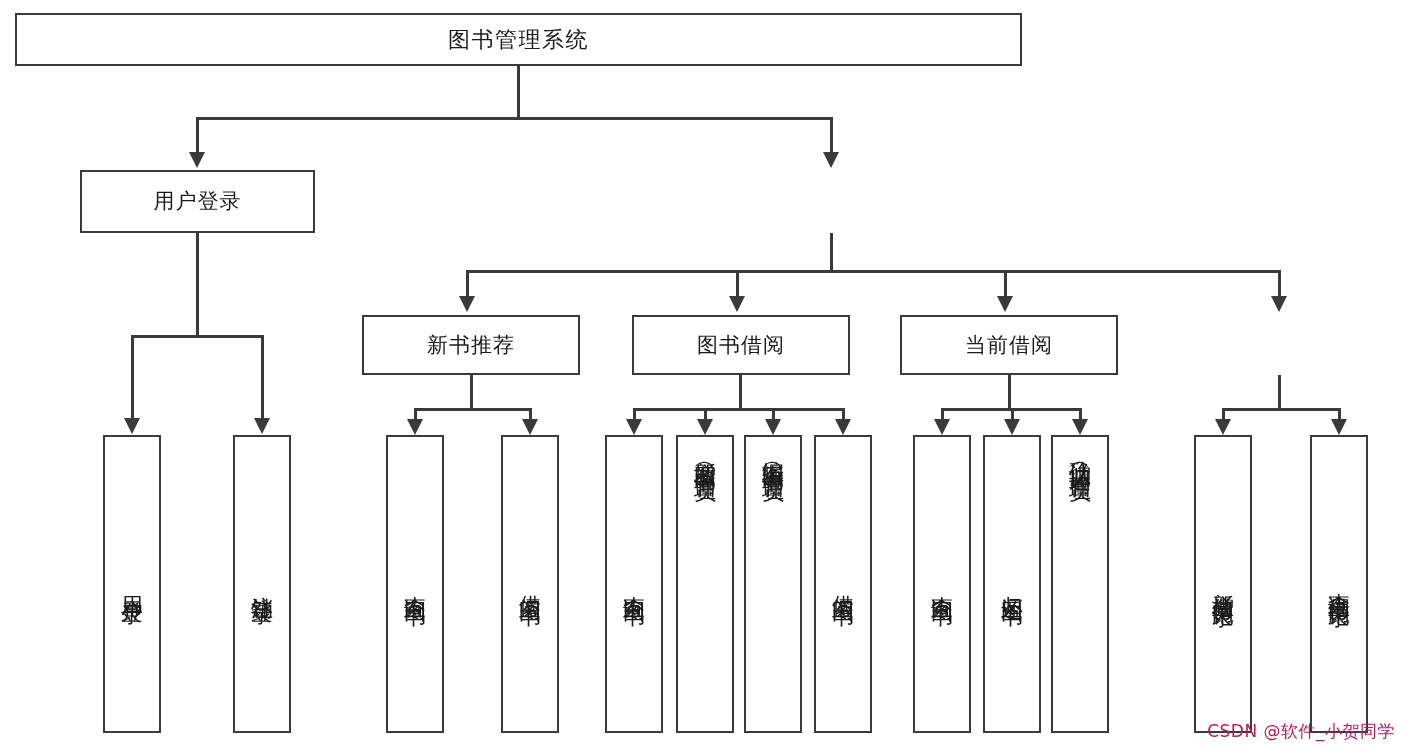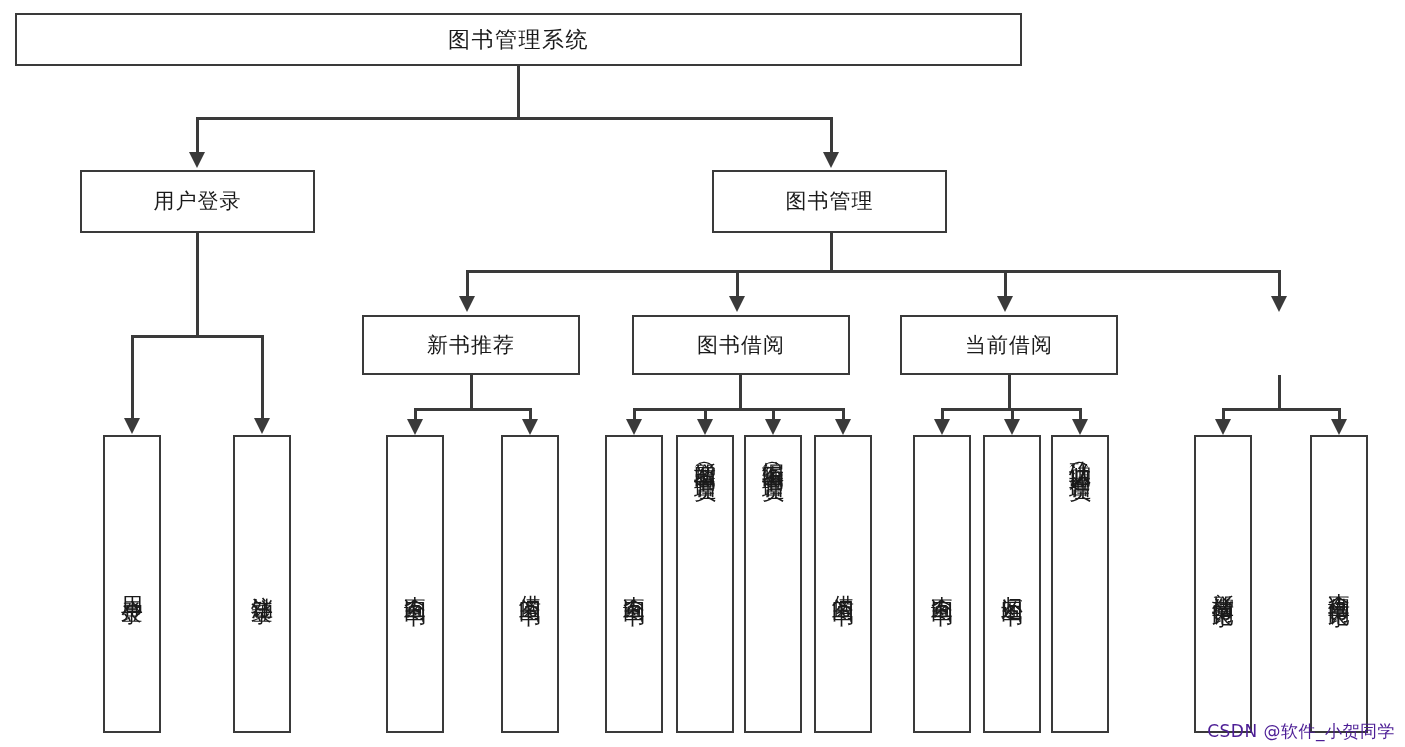--- a/index.html
+++ b/index.html
@@ -72,21 +72,21 @@
     border-left:8px solid transparent;
     border-right:8px solid transparent;
     border-top:16px solid #3a3a3a;
   }
 
   .watermark{
     position:absolute;
     right:10px;
     bottom:4px;
     font-size:17px;
-    color:#4c1d95;
+    color:#be185d;
     letter-spacing:0.5px;
     white-space:nowrap;
     pointer-events:none;
   }
 </style>
 </head>
 <body>
 
 <div id="canvas">
 
@@ -98,23 +98,20 @@
 
   <div class="ln h" style="left:196px;top:117px;width:637px;"></div>
 
   <div class="ln v" style="left:196px;top:117px;height:38px;"></div>
   <div class="arrow" style="left:189px;top:152px;"></div>
   <div class="ln v" style="left:830px;top:117px;height:38px;"></div>
   <div class="arrow" style="left:823px;top:152px;"></div>
 
   <div class="node horiz" style="left:80px;top:170px;width:235px;height:63px;">
     <span class="lbl">用户登录</span>
-  </div>
-  <div class="node horiz" style="left:712px;top:170px;width:235px;height:63px;">
-    <span class="lbl">图书管理</span>
   </div>
 
   <div class="ln v" style="left:196px;top:233px;height:102px;"></div>
   <div class="ln h" style="left:131px;top:335px;width:133px;"></div>
   <div class="ln v" style="left:131px;top:335px;height:86px;"></div>
   <div class="arrow" style="left:124px;top:418px;"></div>
   <div class="ln v" style="left:261px;top:335px;height:86px;"></div>
   <div class="arrow" style="left:254px;top:418px;"></div>
 
   <div class="ln v" style="left:830px;top:233px;height:37px;"></div>

